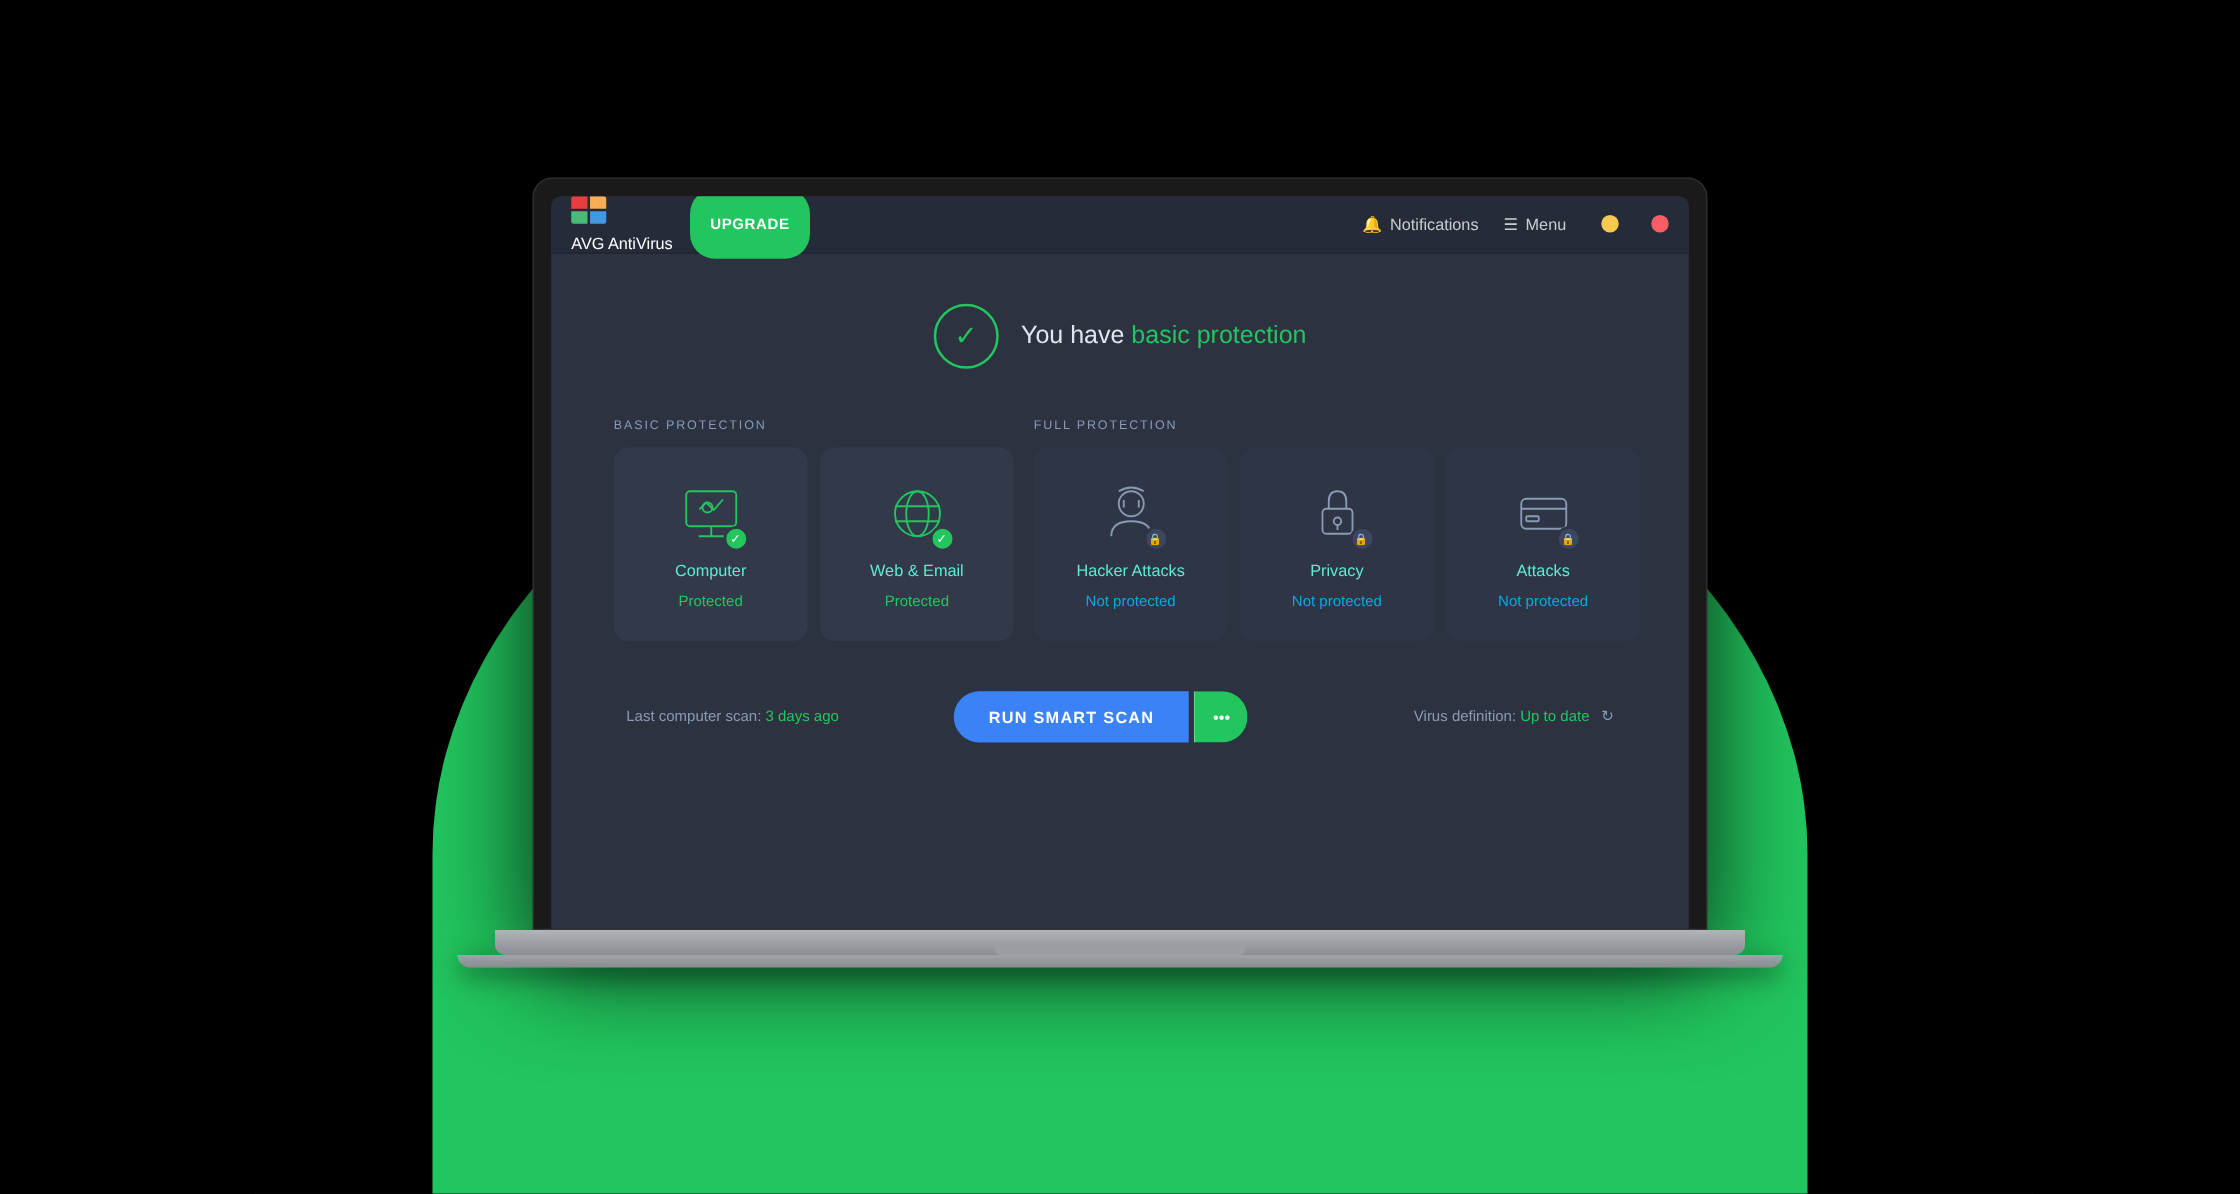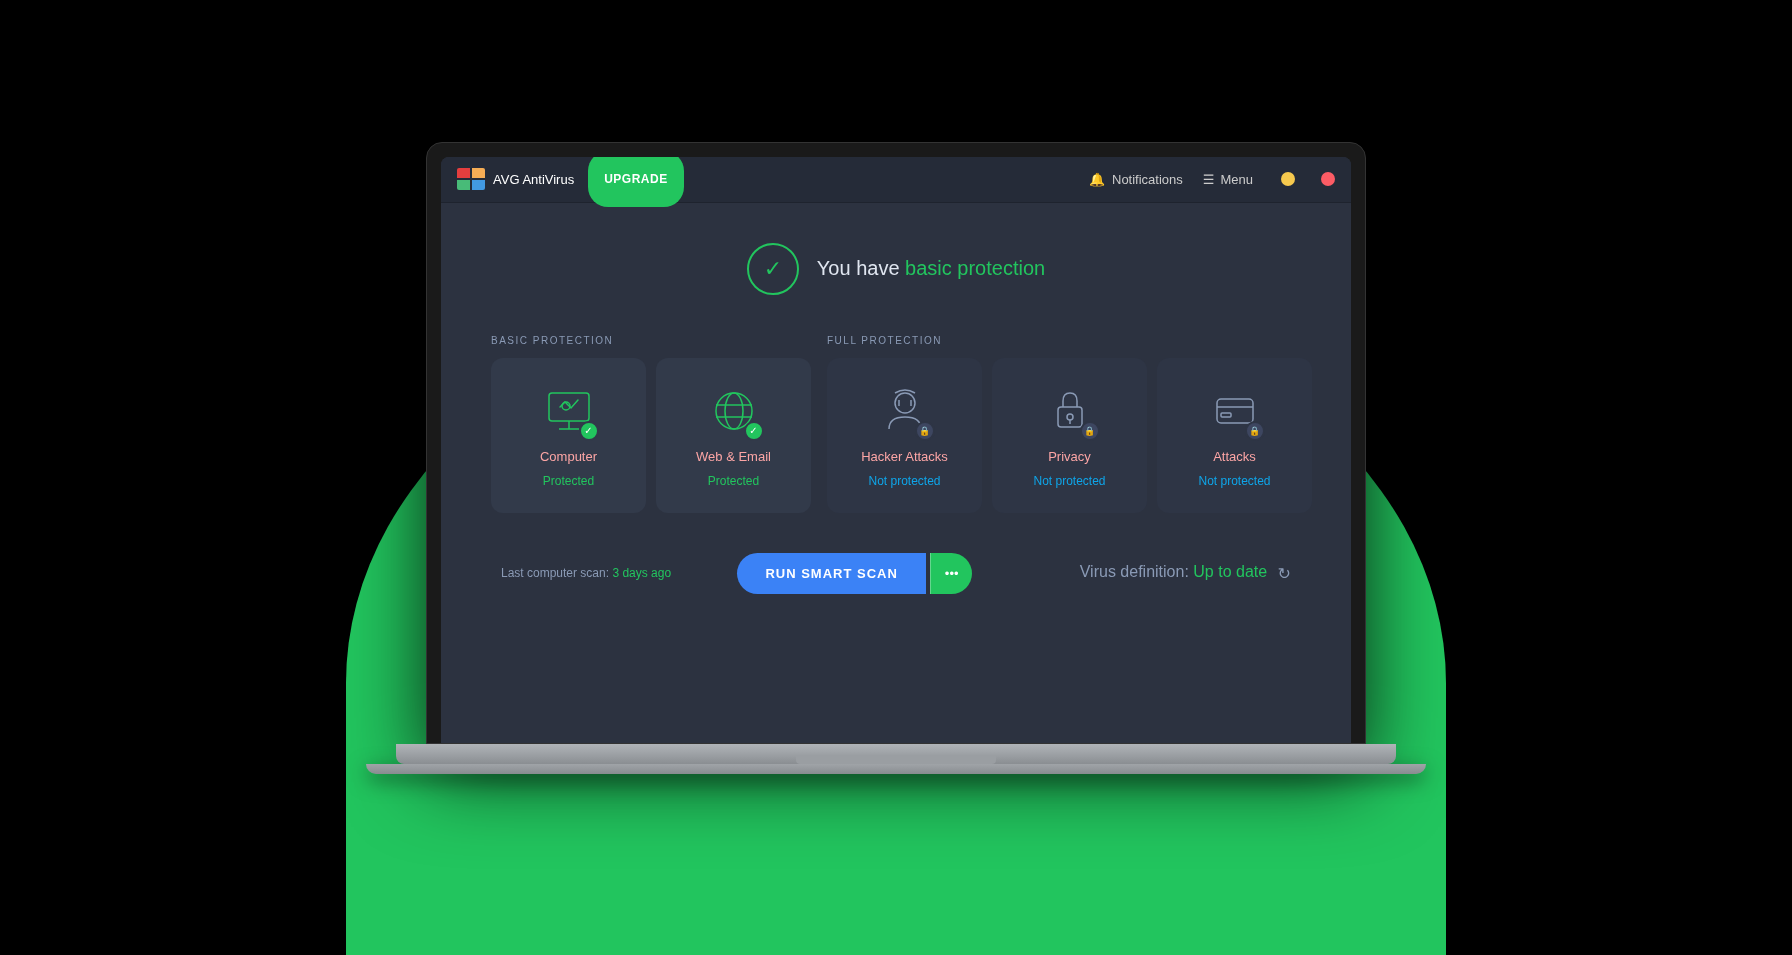--- a/index.html
+++ b/index.html
@@ -69,22 +69,23 @@
       background: #252b38;
       display: flex;
       align-items: center;
       padding: 0 16px;
       height: 46px;
       border-bottom: 1px solid #1e232e;
     }
 
     .avg-logo {
       display: flex;
-      align-items: center;
+      align-items: flex-start;
       gap: 8px;
+      flex-direction: column;
     }
 
     .avg-logo-icon {
       width: 28px;
       height: 22px;
       display: grid;
       grid-template-columns: 1fr 1fr;
       grid-template-rows: 1fr 1fr;
       gap: 2px;
     }
@@ -298,21 +299,21 @@
       display: flex;
       align-items: center;
       justify-content: center;
       font-size: 9px;
       color: #8a9ab5;
       border: 2px solid #2e3545;
     }
 
     .card-title {
       font-size: 13px;
-      color: #fca5a5;
+      color: #5eead4;
       font-weight: 500;
       text-align: left;
     }
 
     .card-status {
       font-size: 12px;
       font-weight: 500;
       text-align: center;
     }
 
@@ -360,21 +361,21 @@
       color: #fff;
       border: none;
       border-radius: 0 30px 30px 0;
       padding: 13px 14px;
       font-size: 13px;
       cursor: pointer;
       border-left: 1px solid rgba(255,255,255,0.3);
     }
 
     .virus-def {
-      font-size: 16px;
+      font-size: 12px;
       color: #8a9ab5;
       margin-left: 41px;
     }
 
     .virus-def .def-status {
       color: #22c55e;
     }
 
     .refresh-icon {
       display: inline-flex;

